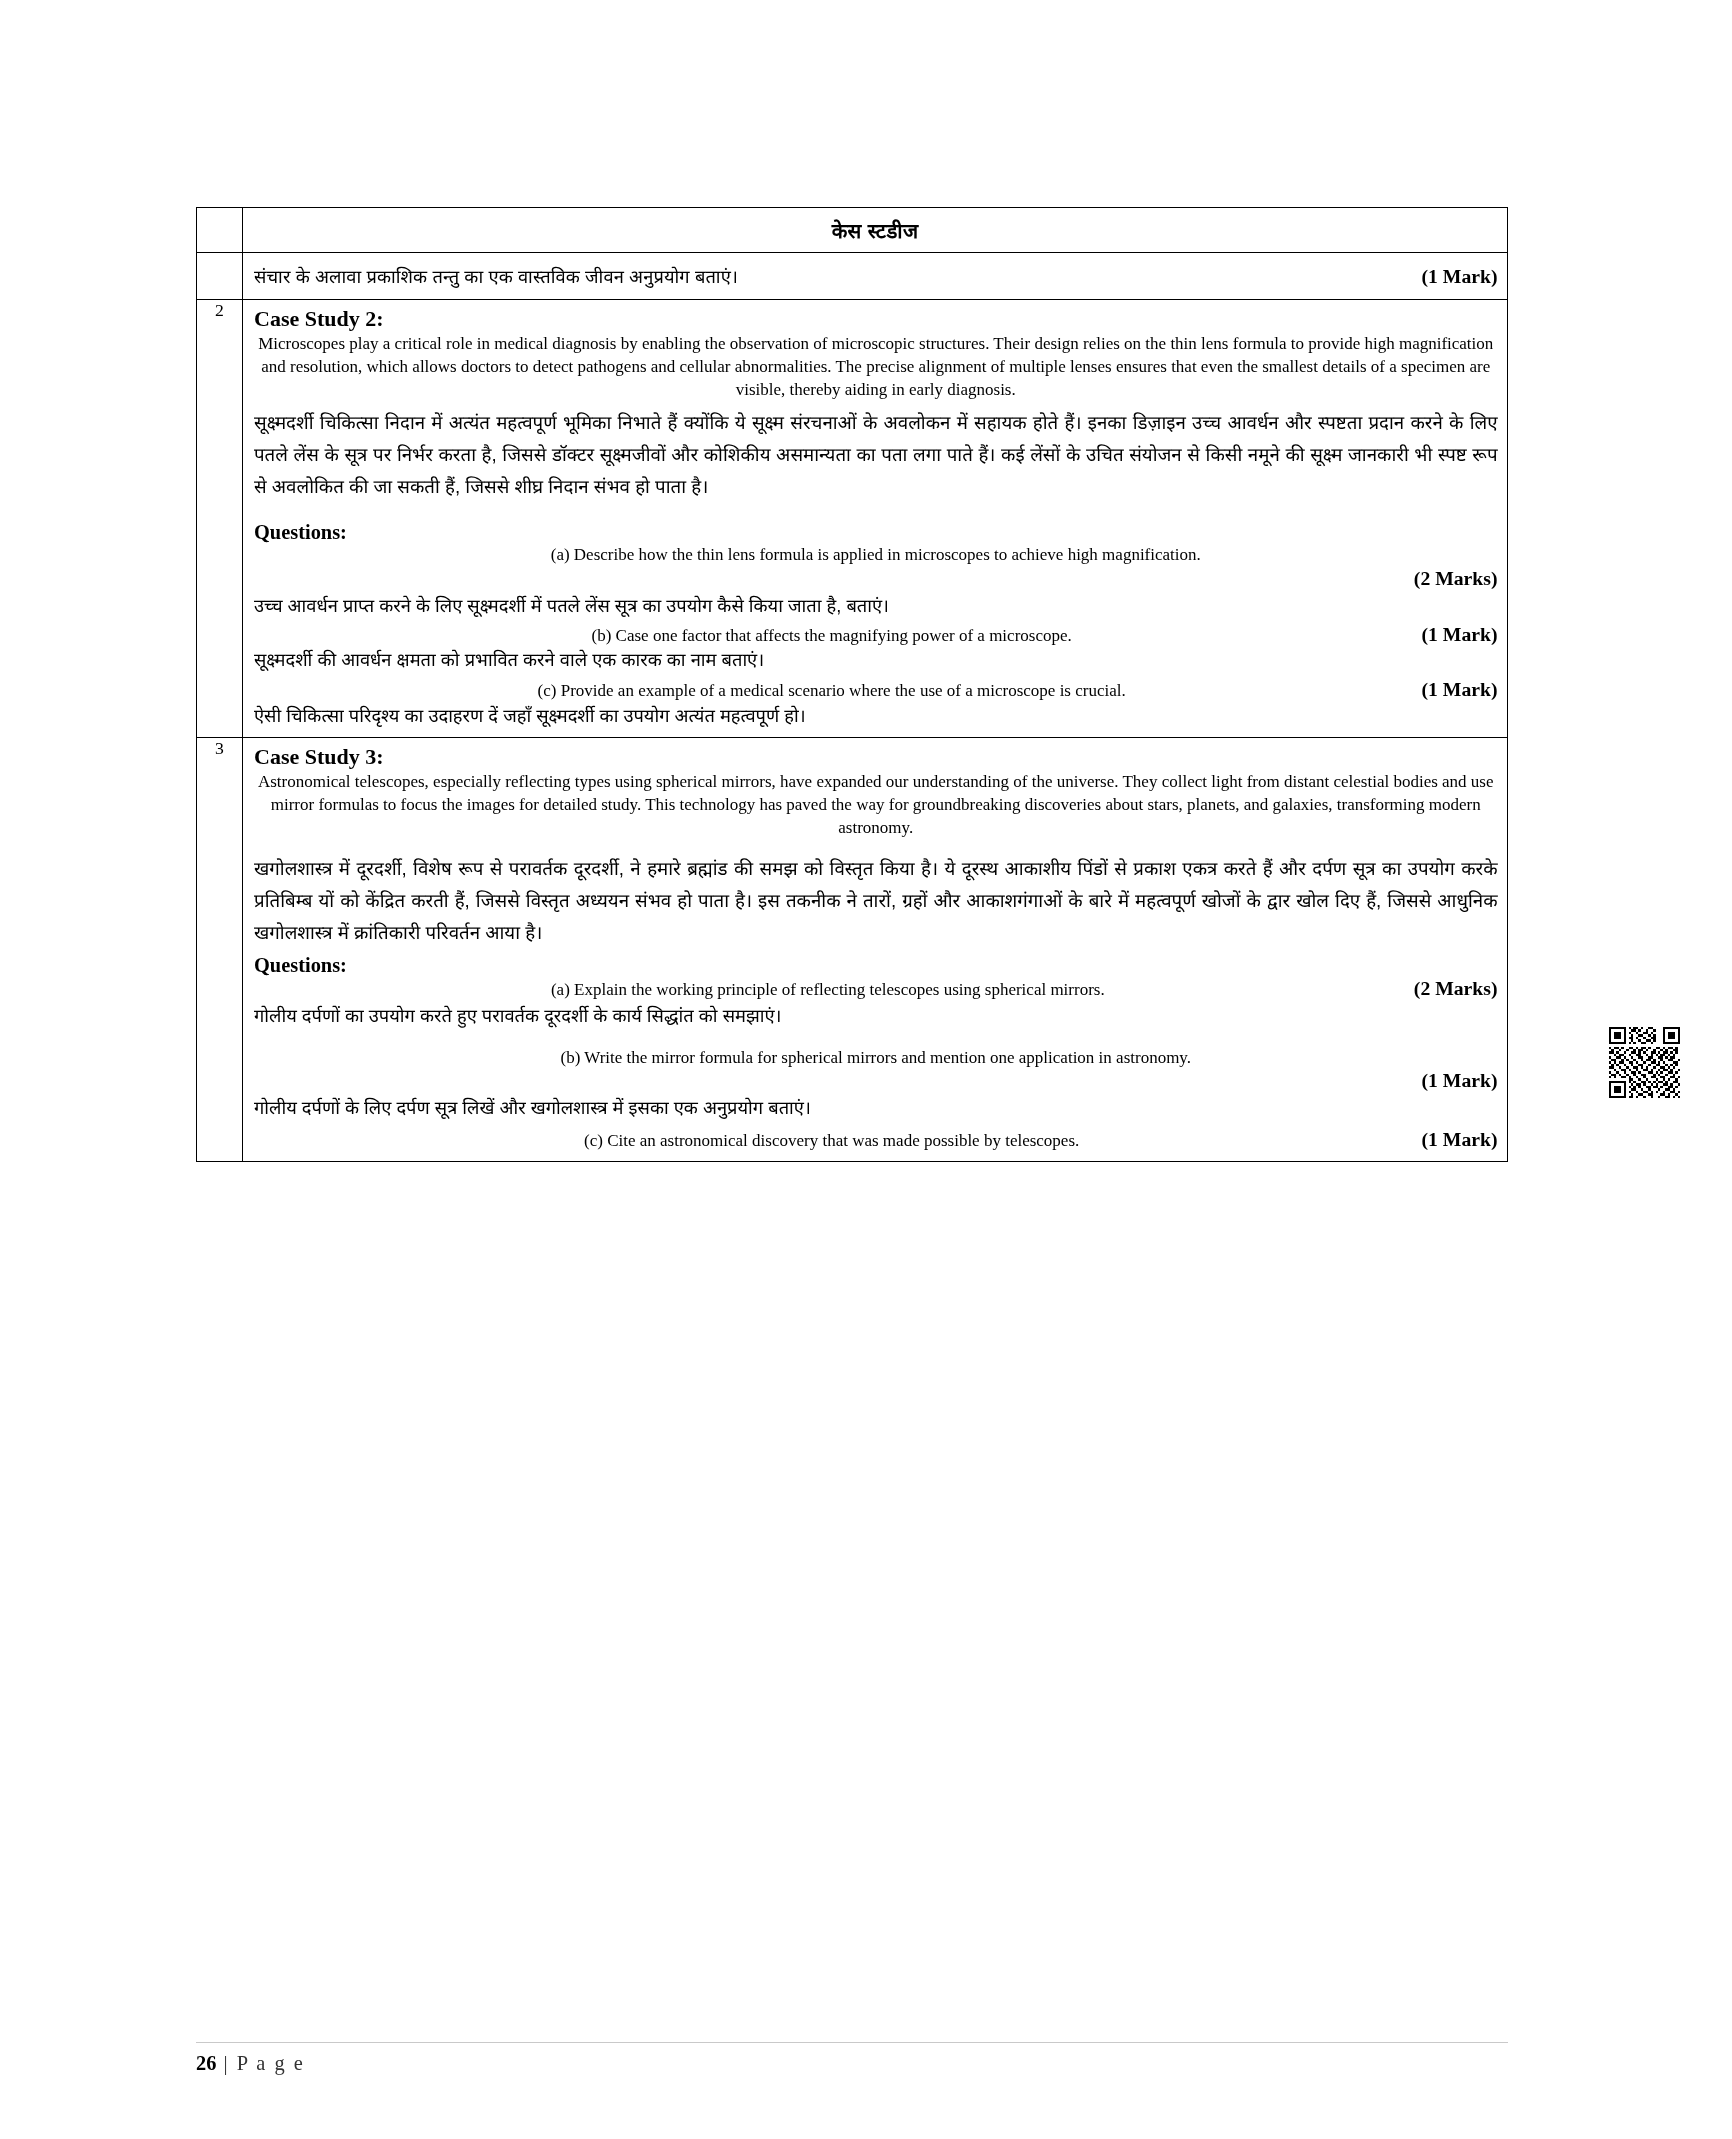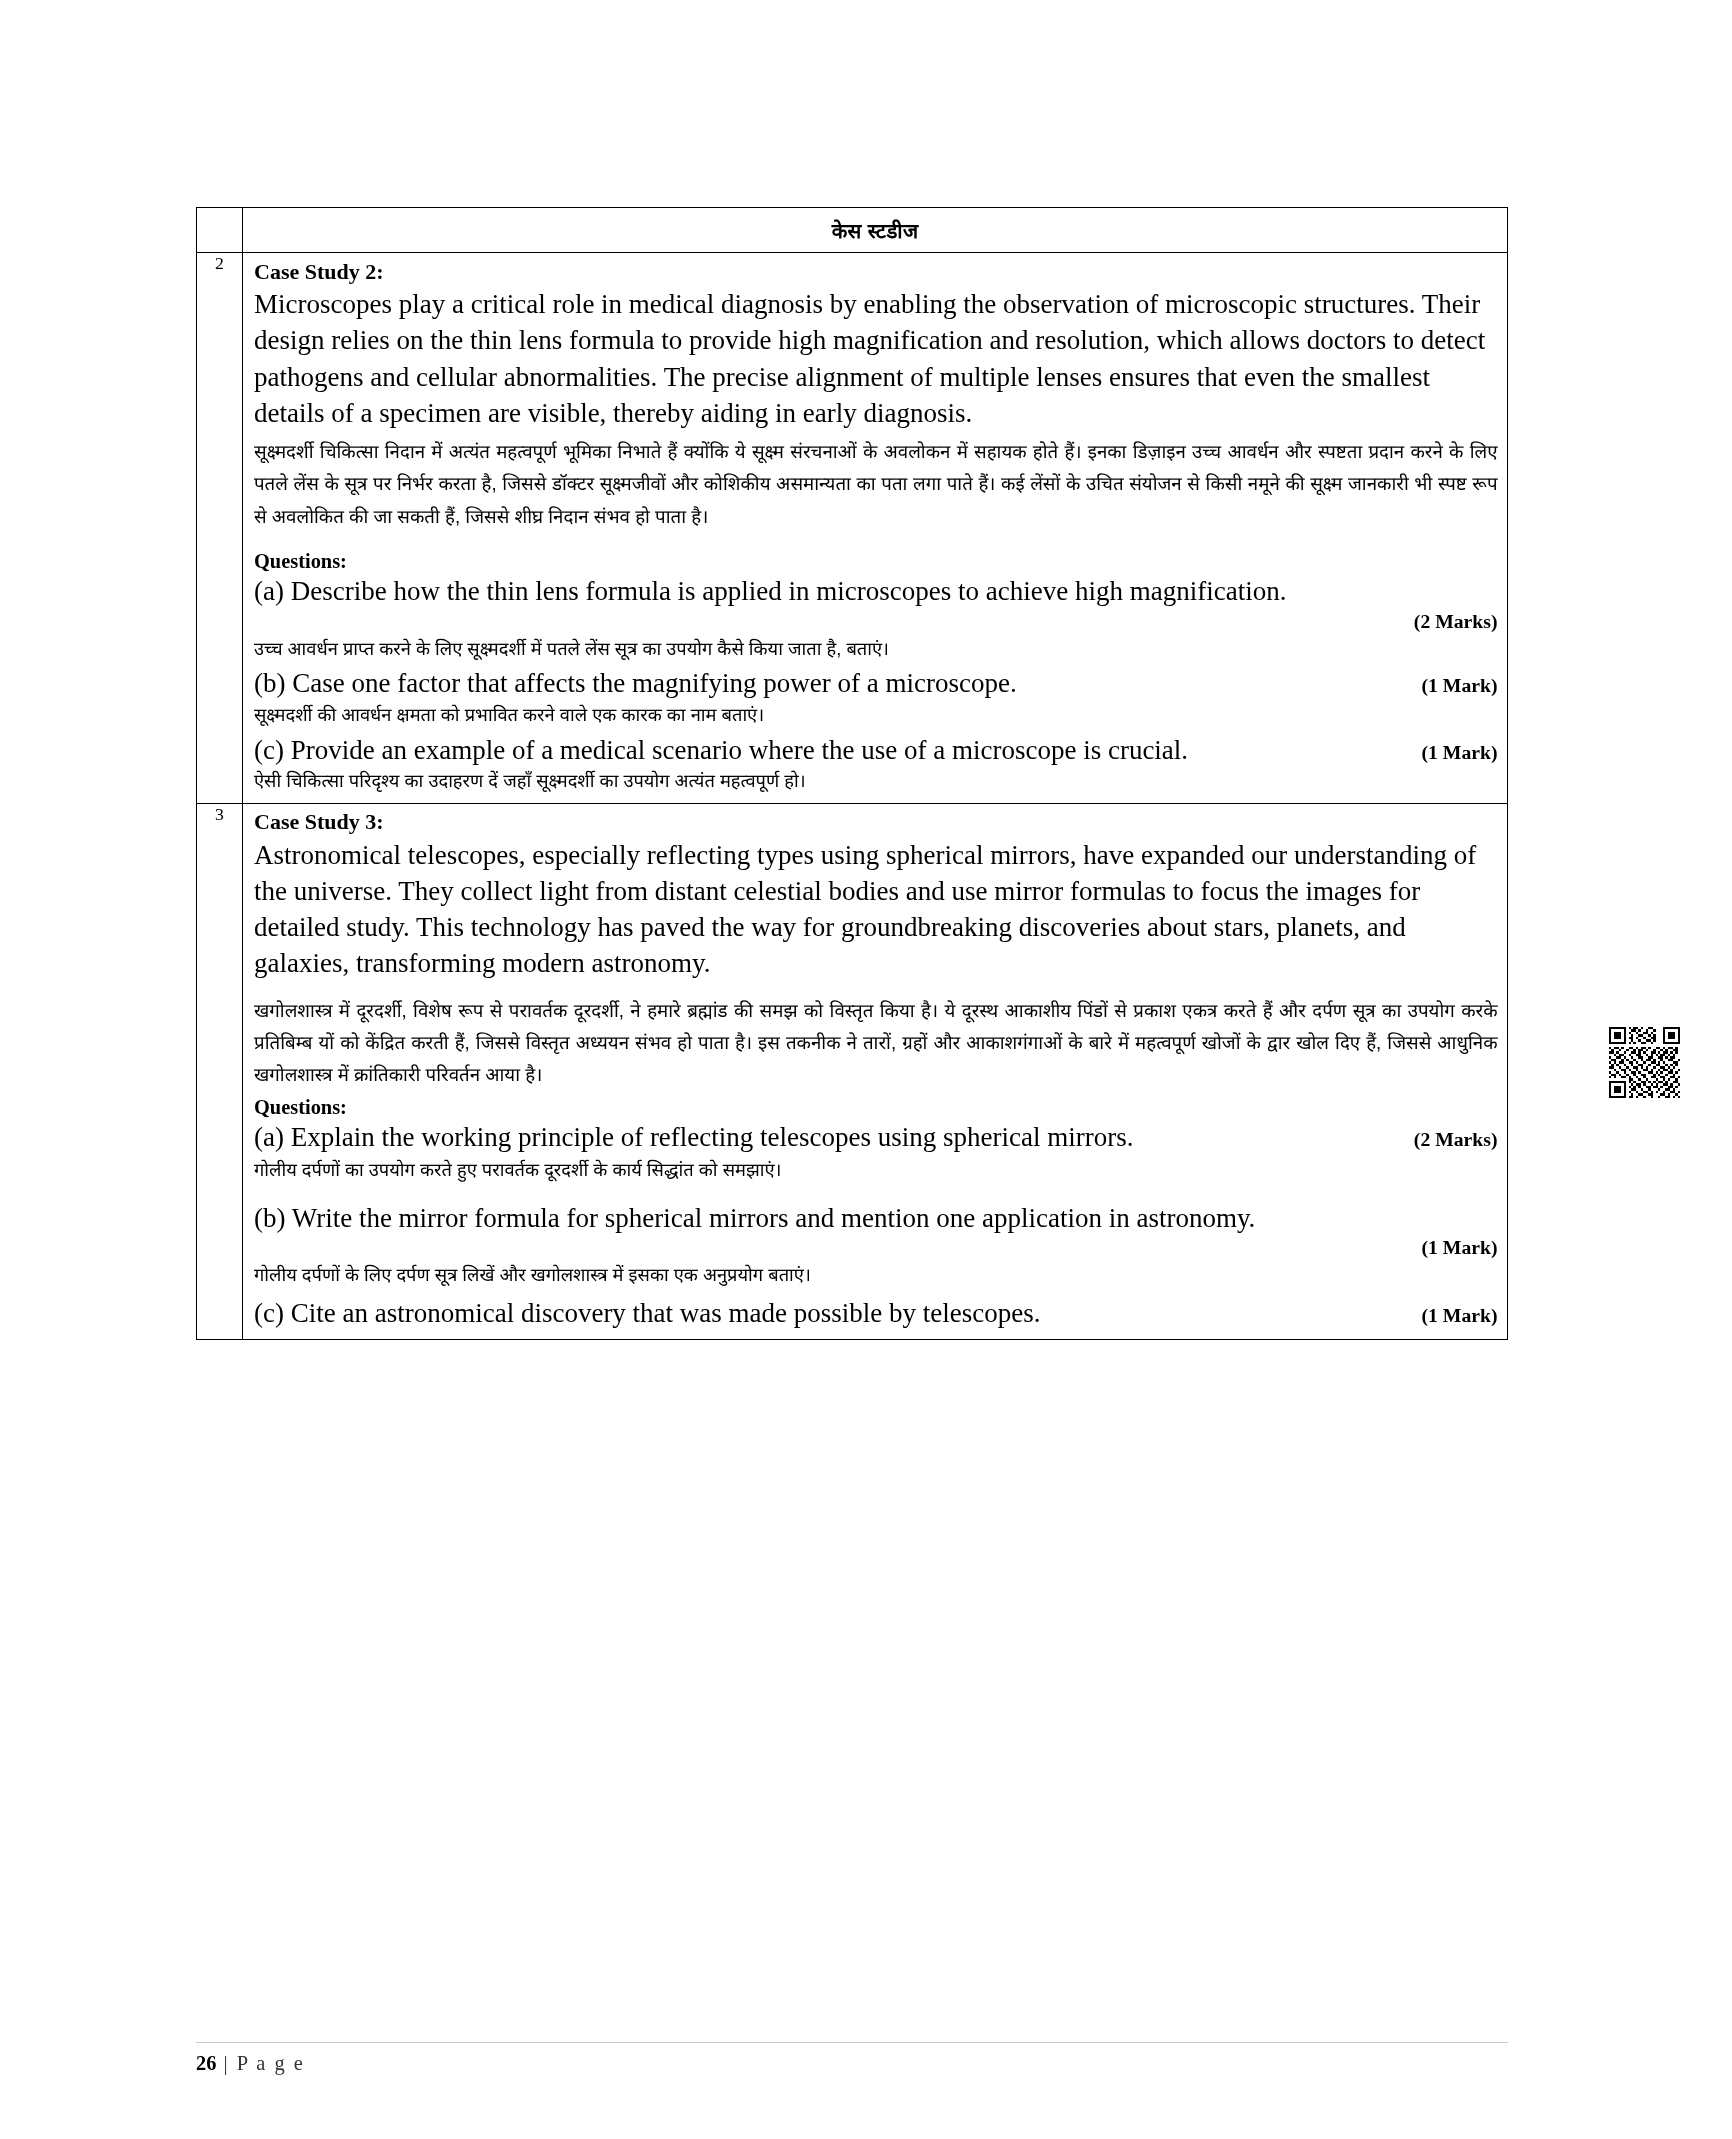--- a/index.html
+++ b/index.html
@@ -90,23 +90,23 @@
     font-size: 19.7px;
   }
   .title-line {
     font-family: Liberation Serif, serif;
     font-weight: bold;
     font-size: 22px;
     margin-bottom: 1.4px;
   }
   .para-en {
     font-family: "Liberation Serif", serif;
-    font-size: 27px;
+    font-size: 17px;
     line-height: 1.34;
-    text-align: left;
+    text-align: center;
   }
   .para-hi {
     font-family: "Liberation Sans", sans-serif;
     font-size: 18.7px;
     line-height: 1.72;
     text-align: justify;
     text-justify: inter-word;
   }
   .spacer-16 { height: 13.6px; }
   .q-head {
@@ -157,20 +157,31 @@
     </colgroup>
     <tbody>
 
       <tr class="header-row">
         <td></td>
         <td>
           <div class="hdr-text">केस स्टडीज</div>
         </td>
       </tr>
 
+      <tr class="row-q1">
+        <td class="num-cell"></td>
+        <td>
+          <div class="cell-inner">
+            <div class="line-with-marks">
+              <div class="txt hindi">संचार के अलावा प्रकाशिक तन्तु का एक वास्तविक जीवन अनुप्रयोग बताएं।</div>
+              <div class="marks">(1 Mark)</div>
+            </div>
+          </div>
+        </td>
+      </tr>
 
       <tr>
         <td class="num-cell">2</td>
         <td>
           <div class="cell-inner">
             <div class="title-line">Case Study 2:</div>
             <div class="para-en"> Microscopes play a critical role in medical diagnosis by enabling the observation of microscopic structures. Their design relies on the thin lens formula to provide high magnification and resolution, which allows doctors to detect pathogens and cellular abnormalities. The precise alignment of multiple lenses ensures that even the smallest details of a specimen are visible, thereby aiding in early diagnosis.</div>
             <div class="para-hi" style="margin-top:5.4px;">सूक्ष्मदर्शी चिकित्सा निदान में अत्यंत महत्वपूर्ण भूमिका निभाते हैं क्योंकि ये सूक्ष्म संरचनाओं के अवलोकन में सहायक होते हैं। इनका डिज़ाइन उच्च आवर्धन और स्पष्टता प्रदान करने के लिए पतले लेंस के सूत्र पर निर्भर करता है, जिससे डॉक्टर सूक्ष्मजीवों और कोशिकीय असमान्यता का पता लगा पाते हैं। कई लेंसों के उचित संयोजन से किसी नमूने की सूक्ष्म जानकारी भी स्पष्ट रूप से अवलोकित की जा सकती हैं, जिससे शीघ्र निदान संभव हो पाता है।</div>
             <div class="spacer-16"></div>
             <div class="q-head">Questions:</div>

